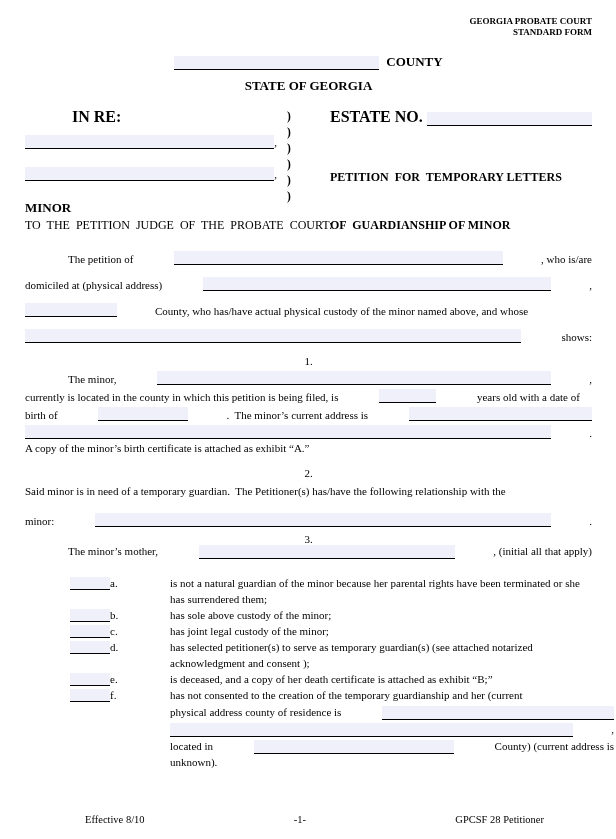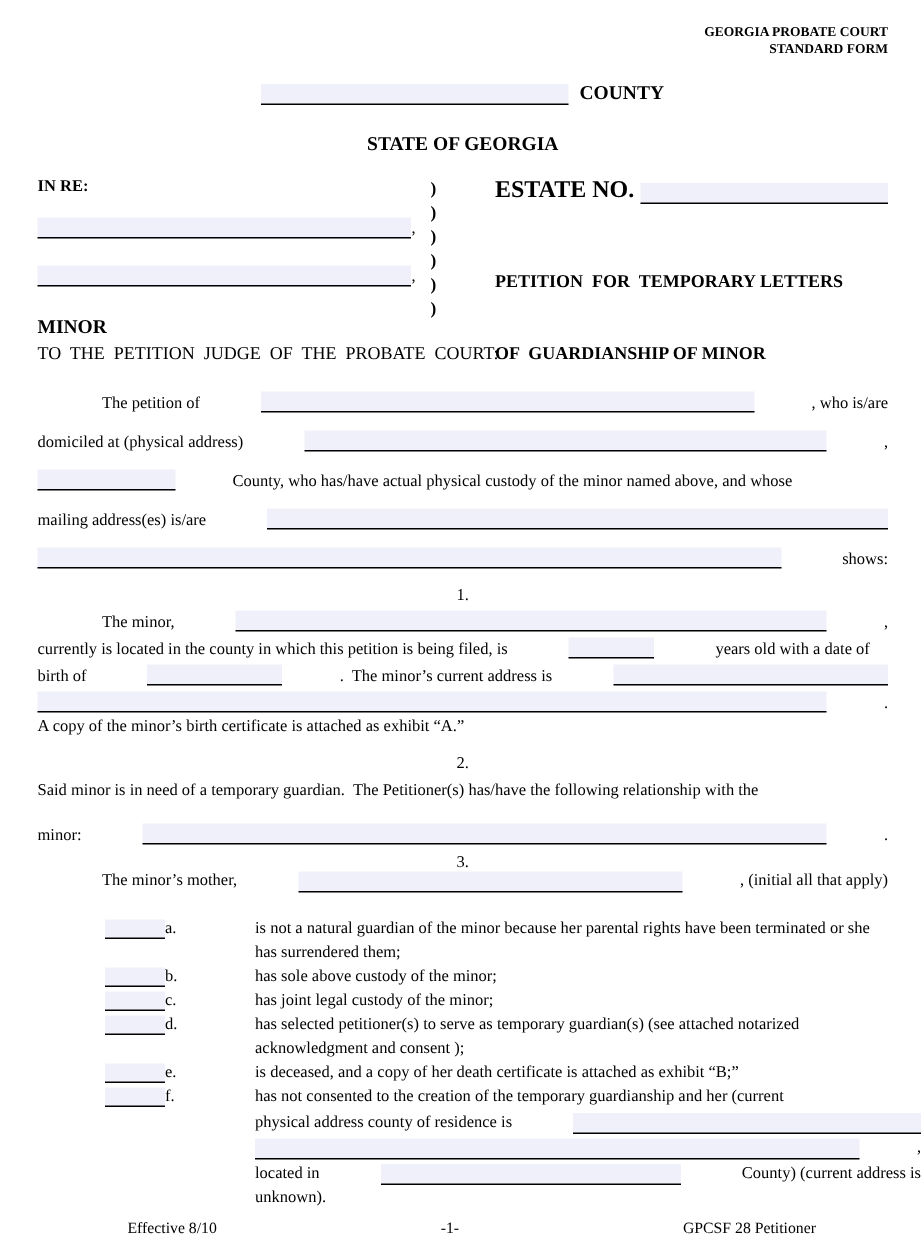--- a/index.html
+++ b/index.html
@@ -8,25 +8,25 @@
     width:616px; height:839px;
     box-sizing:border-box;
     padding:16px 24px 0 25px;
     font-family:"Liberation Serif","DejaVu Serif",serif;
     font-size:11px; color:#000;
     overflow:hidden;
   }
   .pre { white-space:pre; }
   .hdr-right { text-align:right; font-weight:bold; font-size:9px; line-height:11px; }
   .court-line { display:flex; justify-content:center; align-items:baseline; font-weight:bold; font-size:13px; margin-top:16px; }
-  .state { text-align:center; font-weight:bold; font-size:13px; margin-top:18px; }
+  .state { text-align:center; font-weight:bold; font-size:13px; margin-top:8px; }
 
   .caption { position:relative; height:96px; margin-top:14px; }
   .cap-left { position:absolute; left:0; top:0; width:252px; }
-  .cap-left .inre { font-weight:bold; font-size:11px; }
+  .cap-left .inre { font-weight:bold; font-size:16px;margin-left:47px; }
   .cap-name-row { position:absolute; left:0; right:0; display:flex; align-items:baseline; }
   .cap-minor { position:absolute; top:92px; font-weight:bold; font-size:13px; }
   .cap-paren { position:absolute; left:262px; top:0; width:22px; font-weight:bold; font-size:11.5px; }
   .cap-paren div { line-height:16px; }
   .cap-right { position:absolute; left:305px; right:0; top:0; }
   .estate-row { display:flex; align-items:baseline; }
   .estate-row .lbl { font-weight:bold; font-size:16px; white-space:pre; }
   .cap-title { margin-top:11px; font-weight:bold; font-size:12px; line-height:16px; white-space:pre; }
 
   .salutation { margin-top:14px; font-size:12px; white-space:pre; }
@@ -131,24 +131,20 @@
       <span>, who is/are</span>
     </div>
     <div class="ln">
       <span>domiciled at (physical address) </span>
       <input class="fld grow" type="text" value="" style="">
       <span>,</span>
     </div>
     <div class="ln">
       <input class="fld" style="width: 92px;" type="text" value="">
       <span>County, who has/have actual physical custody of the minor named above, and whose</span>
-    </div>
-    <div class="ln">
-      <span>mailing address(es) is/are </span>
-      <input class="fld grow" type="text" value="" style="">
     </div>
     <div class="ln">
       <input class="fld grow" style="max-width: 522px;" type="text" value="">
       <span class="grow" style="flex:0 0 auto; margin-left:auto"> shows:</span>
     </div>
   </div>
 
   <div class="secnum" style="margin-top:12px">1.</div>
 
   <div class="s1">

